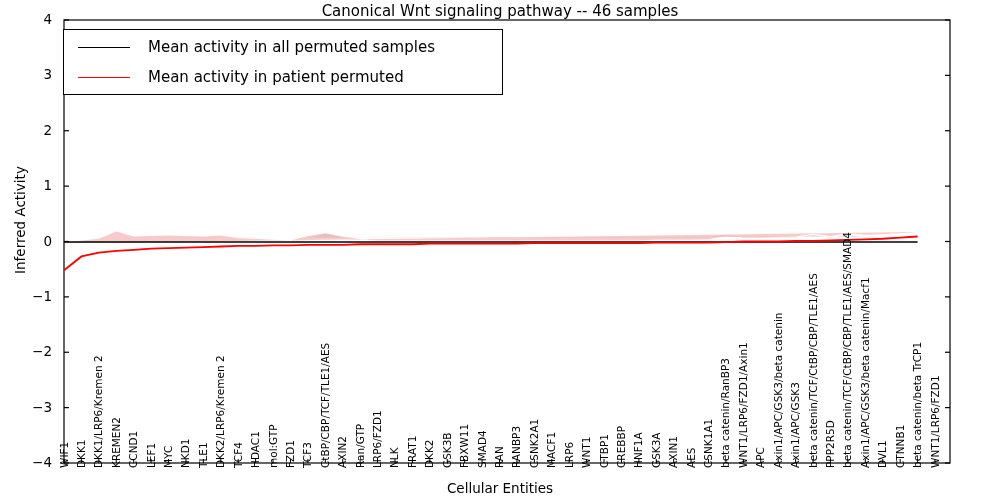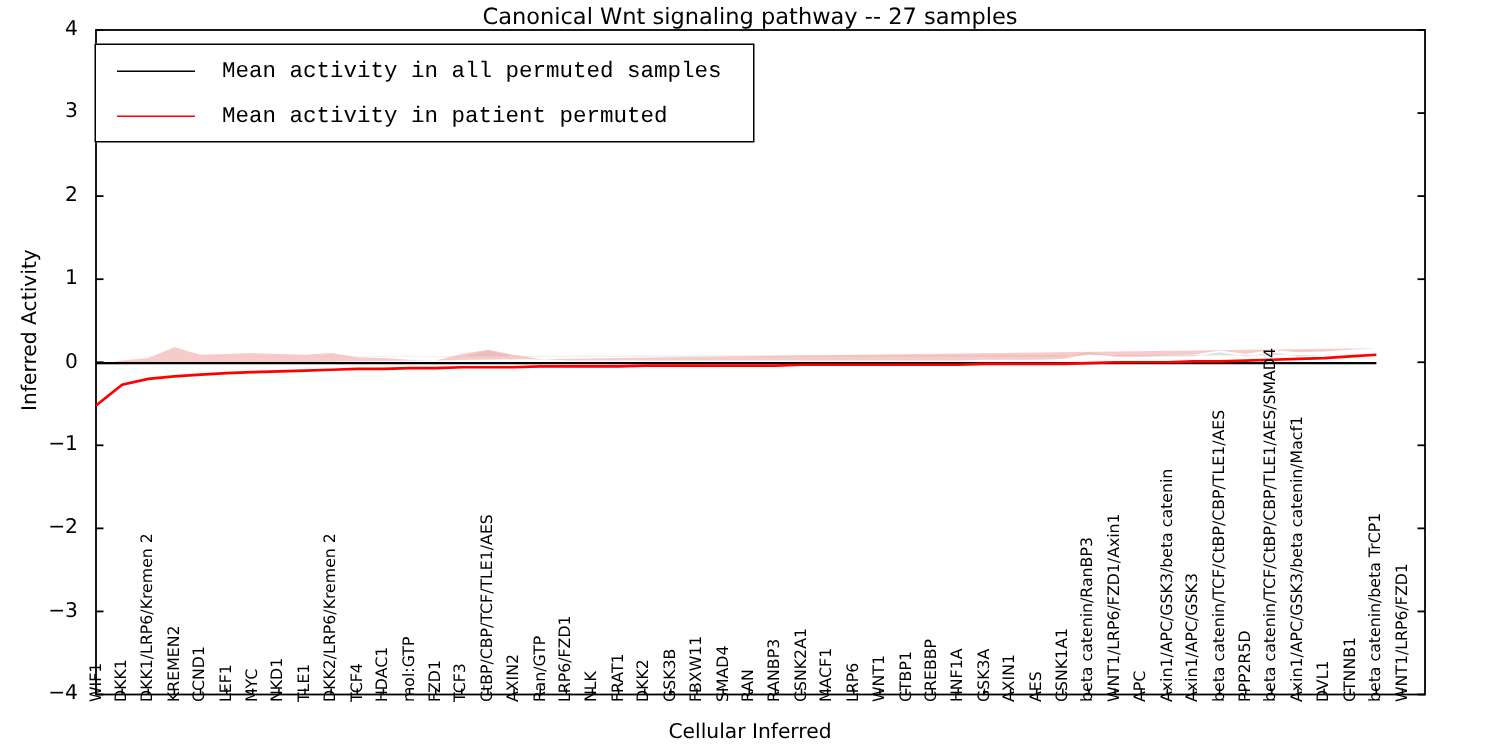--- a/index.html
+++ b/index.html
@@ -105,33 +105,32 @@
     width: 52px;
     height: 0px;
     border-top-width: 1.6px;
     border-top-style: solid;
     margin-left: 14px;
     margin-right: 18px;
   }
   .legend-text {
     font-size: 15px;
     color: #000000;
-    font-family: Liberation Mono, monospace;
   }
 </style>
 </head>
 <body>
 
 <div id="figure">
 
-  <div id="chart-title">Canonical Wnt signaling pathway -- 27 samples</div>
+  <div id="chart-title">Canonical Wnt signaling pathway -- 46 samples</div>
 
   <div id="ylabel">Inferred Activity</div>
 
-  <div id="xlabel">Cellular Inferred</div>
+  <div id="xlabel">Cellular Entities</div>
 
   <svg id="plot-svg" width="1000" height="500" style="position:absolute;left:0;top:0;">
       <rect x="64" y="20" width="886" height="443" fill="#ffffff" stroke="#000000" stroke-width="1.2"></rect>
       <path d="M64,237.62374999999997L81.42,237.62374999999997L98.84,237.62374999999997L116.26,237.62374999999997L133.68,237.62374999999997L151.10000000000002,237.62374999999997L168.52,237.62374999999997L185.94,237.62374999999997L203.36,237.62374999999997L220.78000000000003,237.62374999999997L238.20000000000002,237.62374999999997L255.62,237.62374999999997L273.04,237.62374999999997L290.46000000000004,237.62374999999997L307.88,237.62374999999997L325.3,233.74750000000003L342.72,237.62374999999997L360.14000000000004,237.62374999999997L377.56000000000006,237.62374999999997L394.98,237.62374999999997L412.40000000000003,237.62374999999997L429.82000000000005,237.62374999999997L447.24,237.62374999999997L464.66,237.62374999999997L482.08000000000004,237.62374999999997L499.50000000000006,237.62374999999997L516.9200000000001,237.62374999999997L534.34,237.62374999999997L551.76,237.62374999999997L569.1800000000001,237.62374999999997L586.6,237.62374999999997L604.0200000000001,237.62374999999997L621.44,237.62374999999997L638.86,237.62374999999997L656.2800000000001,237.62374999999997L673.7,237.62374999999997L691.1200000000001,237.62374999999997L708.5400000000001,237.62374999999997L725.96,234.855L743.3800000000001,237.62374999999997L760.8000000000001,237.62374999999997L778.22,237.62374999999997L795.6400000000001,237.62374999999997L813.0600000000001,234.855L830.48,237.62374999999997L847.9000000000001,234.855L865.32,237.62374999999997L882.7400000000001,236.51625L900.1600000000001,236.51625L917.58,236.51625L935.0000000000001,NaNL935.0000000000001,NaNL917.58,247.59125L900.1600000000001,247.59125L882.7400000000001,247.59125L865.32,246.48375L847.9000000000001,249.2525L830.48,246.48375L813.0600000000001,249.2525L795.6400000000001,246.48375L778.22,246.48375L760.8000000000001,246.48375L743.3800000000001,246.48375L725.96,249.2525L708.5400000000001,246.48375L691.1200000000001,246.48375L673.7,246.48375L656.2800000000001,246.48375L638.86,246.48375L621.44,246.48375L604.0200000000001,246.48375L586.6,246.48375L569.1800000000001,246.48375L551.76,246.48375L534.34,246.48375L516.9200000000001,246.48375L499.50000000000006,246.48375L482.08000000000004,246.48375L464.66,246.48375L447.24,246.48375L429.82000000000005,246.48375L412.40000000000003,246.48375L394.98,246.48375L377.56000000000006,246.48375L360.14000000000004,246.48375L342.72,246.48375L325.3,250.36L307.88,246.48375L290.46000000000004,246.48375L273.04,246.48375L255.62,246.48375L238.20000000000002,246.48375L220.78000000000003,246.48375L203.36,246.48375L185.94,246.48375L168.52,246.48375L151.10000000000002,246.48375L133.68,246.48375L116.26,246.48375L98.84,246.48375L81.42,246.48375L64,246.48375Z" fill="#c8c8c8" fill-opacity="0.55" stroke="none"></path>
       <path d="M64,243.16125L81.42,240.3925L98.84,238.73125000000002L116.26,231.53250000000003L133.68,236.51625L151.10000000000002,235.9625L168.52,235.40874999999997L185.94,235.9625L203.36,236.51625L220.78000000000003,235.40874999999997L238.20000000000002,238.1775L255.62,238.73125000000002L273.04,239.83874999999998L290.46000000000004,240.3925L307.88,235.9625L325.3,233.19375L342.72,236.51625L360.14000000000004,239.285L377.56000000000006,240.3925L394.98,240.3925L412.40000000000003,240.3925L429.82000000000005,240.3925L447.24,240.3925L464.66,240.3925L482.08000000000004,240.3925L499.50000000000006,240.3925L516.9200000000001,240.3925L534.34,240.3925L551.76,240.3925L569.1800000000001,240.3925L586.6,240.3925L604.0200000000001,240.3925L621.44,240.3925L638.86,240.3925L656.2800000000001,239.83874999999998L673.7,239.83874999999998L691.1200000000001,239.83874999999998L708.5400000000001,239.285L725.96,235.9625L743.3800000000001,237.62374999999997L760.8000000000001,237.62374999999997L778.22,237.07L795.6400000000001,236.51625L813.0600000000001,233.74750000000003L830.48,235.9625L847.9000000000001,233.19375L865.32,234.855L882.7400000000001,234.30125L900.1600000000001,233.19375L917.58,232.08625L935.0000000000001,NaNL935.0000000000001,NaNL917.58,240.94625000000002L900.1600000000001,242.05374999999998L882.7400000000001,243.16125L865.32,243.715L847.9000000000001,247.0375L830.48,244.8225L813.0600000000001,247.59125L795.6400000000001,244.8225L778.22,245.37625L760.8000000000001,245.37625L743.3800000000001,245.37625L725.96,248.145L708.5400000000001,245.37625L691.1200000000001,245.37625L673.7,245.37625L656.2800000000001,245.37625L638.86,245.37625L621.44,245.93L604.0200000000001,245.93L586.6,245.93L569.1800000000001,245.93L551.76,245.93L534.34,245.93L516.9200000000001,246.48375L499.50000000000006,246.48375L482.08000000000004,246.48375L464.66,247.0375L447.24,247.0375L429.82000000000005,247.0375L412.40000000000003,247.59125L394.98,248.145L377.56000000000006,248.145L360.14000000000004,249.80625L342.72,253.12875L325.3,256.45124999999996L307.88,253.6825L290.46000000000004,250.36L273.04,250.91375L255.62,253.12875L238.20000000000002,254.23625L220.78000000000003,258.11249999999995L203.36,257.55875000000003L185.94,258.66625L168.52,260.3275L151.10000000000002,260.88125L133.68,262.5425L116.26,266.97249999999997L98.84,266.41875000000005L81.42,273.06375L64,296.875Z" fill="#f2a0a0" fill-opacity="0.55" stroke="none"></path>
       <path d="M64,242.05374999999998L81.42,242.05374999999998L98.84,242.05374999999998L116.26,242.05374999999998L133.68,242.05374999999998L151.10000000000002,242.05374999999998L168.52,242.05374999999998L185.94,242.05374999999998L203.36,242.05374999999998L220.78000000000003,242.05374999999998L238.20000000000002,242.05374999999998L255.62,242.05374999999998L273.04,242.05374999999998L290.46000000000004,242.05374999999998L307.88,242.05374999999998L325.3,242.05374999999998L342.72,242.05374999999998L360.14000000000004,242.05374999999998L377.56000000000006,242.05374999999998L394.98,242.05374999999998L412.40000000000003,242.05374999999998L429.82000000000005,242.05374999999998L447.24,242.05374999999998L464.66,242.05374999999998L482.08000000000004,242.05374999999998L499.50000000000006,242.05374999999998L516.9200000000001,242.05374999999998L534.34,242.05374999999998L551.76,242.05374999999998L569.1800000000001,242.05374999999998L586.6,242.05374999999998L604.0200000000001,242.05374999999998L621.44,242.05374999999998L638.86,242.05374999999998L656.2800000000001,242.05374999999998L673.7,242.05374999999998L691.1200000000001,242.05374999999998L708.5400000000001,242.05374999999998L725.96,242.05374999999998L743.3800000000001,242.05374999999998L760.8000000000001,242.05374999999998L778.22,242.05374999999998L795.6400000000001,242.05374999999998L813.0600000000001,242.05374999999998L830.48,242.05374999999998L847.9000000000001,242.05374999999998L865.32,242.05374999999998L882.7400000000001,242.05374999999998L900.1600000000001,242.05374999999998L917.58,242.05374999999998L935.0000000000001,NaN" fill="none" stroke="#000000" stroke-width="1.6"></path>
       <path d="M64,270.29499999999996L81.42,256.45124999999996L98.84,252.57500000000002L116.26,250.91375L133.68,249.80625L151.10000000000002,248.69875L168.52,248.145L185.94,247.59125L203.36,247.0375L220.78000000000003,246.48375L238.20000000000002,245.93L255.62,245.93L273.04,245.37625L290.46000000000004,245.37625L307.88,244.8225L325.3,244.8225L342.72,244.8225L360.14000000000004,244.26874999999998L377.56000000000006,244.26874999999998L394.98,244.26874999999998L412.40000000000003,244.26874999999998L429.82000000000005,243.715L447.24,243.715L464.66,243.715L482.08000000000004,243.715L499.50000000000006,243.715L516.9200000000001,243.715L534.34,243.16125L551.76,243.16125L569.1800000000001,243.16125L586.6,243.16125L604.0200000000001,243.16125L621.44,243.16125L638.86,243.16125L656.2800000000001,242.6075L673.7,242.6075L691.1200000000001,242.6075L708.5400000000001,242.6075L725.96,242.05374999999998L743.3800000000001,241.5L760.8000000000001,241.5L778.22,241.5L795.6400000000001,240.94625000000002L813.0600000000001,240.94625000000002L830.48,240.3925L847.9000000000001,239.83874999999998L865.32,239.285L882.7400000000001,238.73125000000002L900.1600000000001,237.62374999999997L917.58,236.51625L935.0000000000001,NaN" fill="none" stroke="#ff0000" stroke-width="1.8"></path>
       <line x1="64" y1="20" x2="69" y2="20" stroke="#000000" stroke-width="1.2"></line>
       <line x1="945" y1="20" x2="950" y2="20" stroke="#000000" stroke-width="1.2"></line>
       <line x1="64" y1="75.375" x2="69" y2="75.375" stroke="#000000" stroke-width="1.2"></line>

